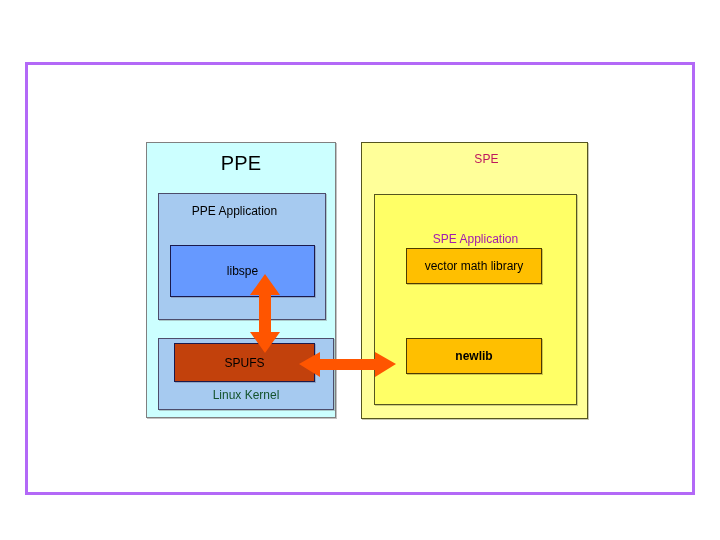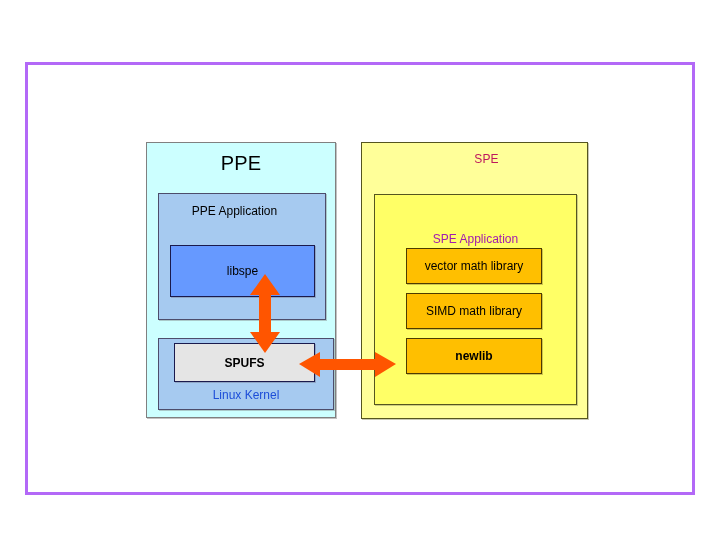--- a/index.html
+++ b/index.html
@@ -108,33 +108,32 @@
     height: 72px;
     background: #a6caf0;
     border: 1px solid #4d4d6b;
     box-shadow: 1px 1px 0 rgba(120,120,120,0.4);
   }
   .kernel-label {
     position: absolute;
     left: 0; right: 0;
     bottom: 7px;
     font-size: 12px;
-    color: #1d4ed8;
+    color: #14532d;
   }
 
   
   .spufs {
     left: 174px;
     top: 343px;
     width: 141px;
     height: 39px;
-    background: #e5e5e5;
+    background: #c2410c;
     border: 1px solid #1a1a4d;
     box-shadow: 1px 1px 0 rgba(110,110,130,0.4);
-    font-weight: bold;
   }
   .spufs-label {
     position: absolute;
     left: 0; right: 0;
     top: 50%;
     transform: translateY(-50%);
     font-size: 12px;
     color: #000000;
   }
 
@@ -243,23 +242,20 @@
   </div>
 
   <div class="box spe-app">
     <div class="spe-app-title">SPE Application</div>
   </div>
 
   <div class="lib-box lib-vector">
     <span>vector math library</span>
   </div>
 
-  <div class="lib-box lib-simd">
-    <span>SIMD math library</span>
-  </div>
 
   <div class="lib-box lib-newlib">
     <span>newlib</span>
   </div>
 
   <svg class="arrow-svg" viewBox="0 0 720 540">
 
     <g>
       <rect x="259" y="288" width="12" height="52" fill="#ff5500"></rect>
       <polygon points="265,274 280,295 250,295" fill="#ff5500"></polygon>

